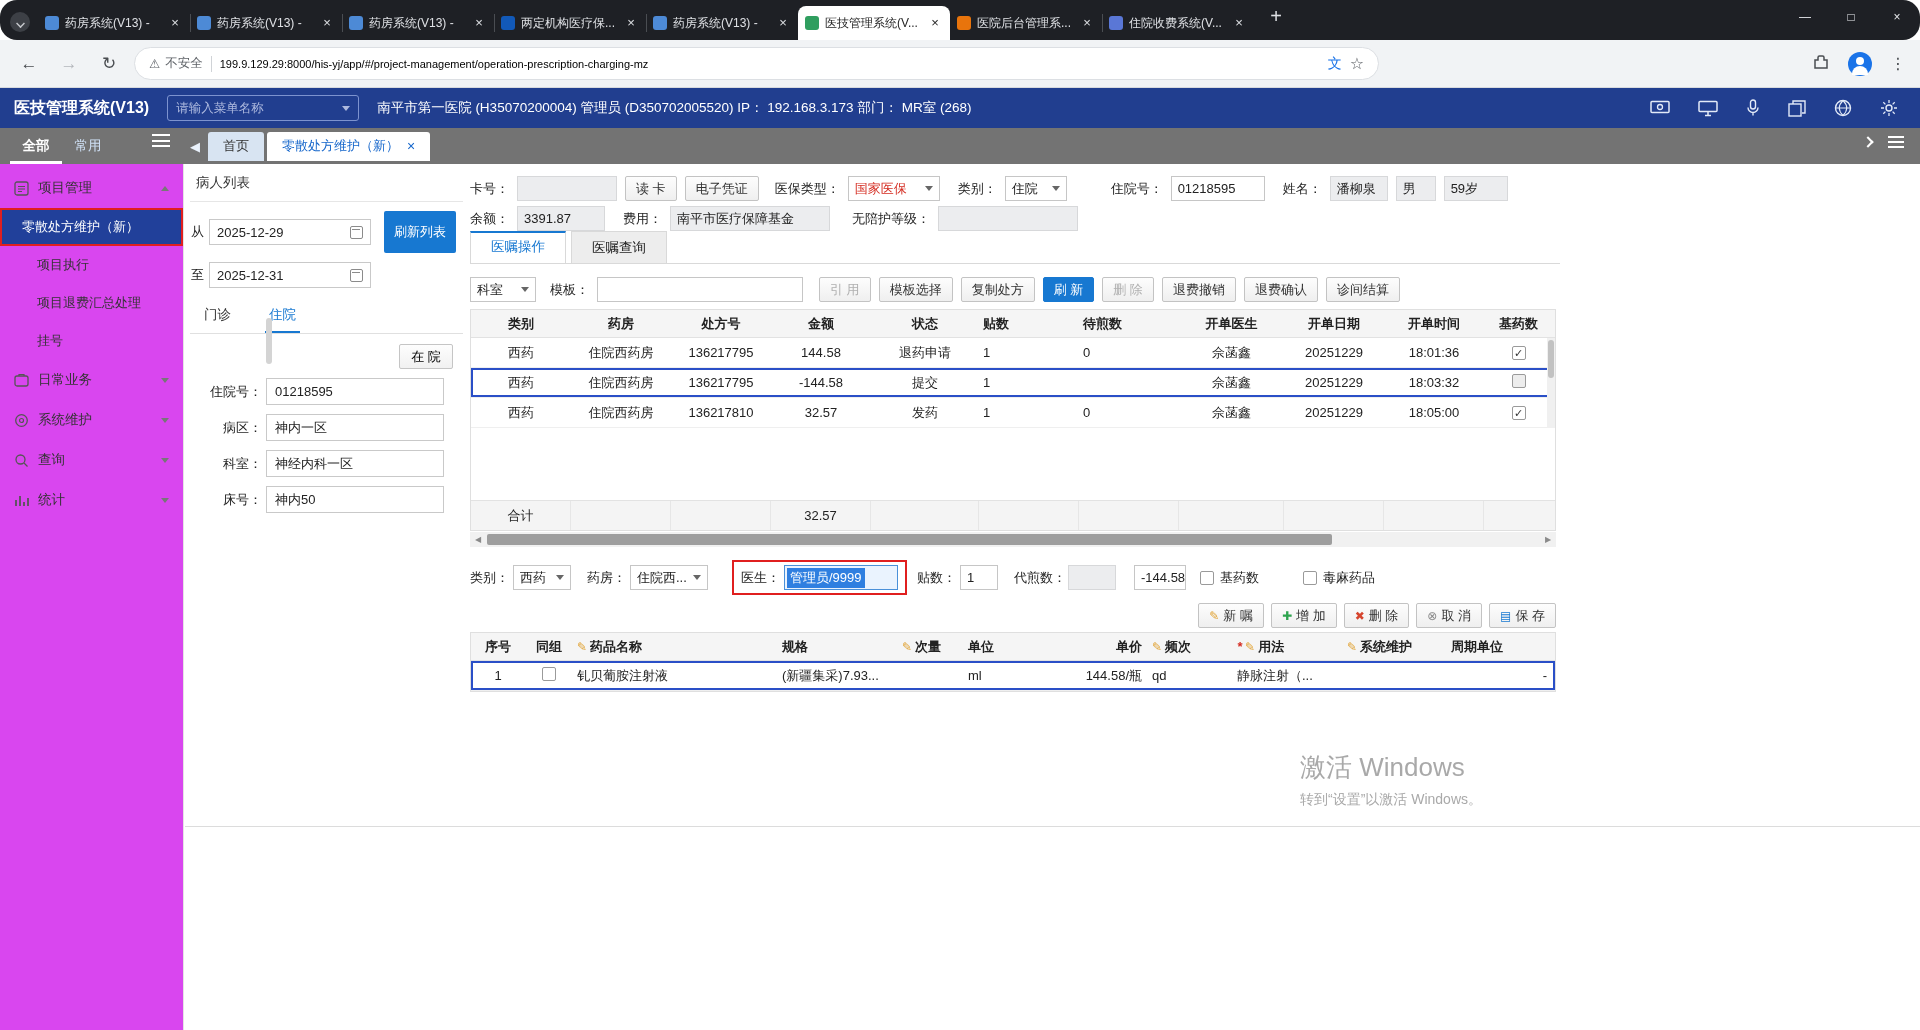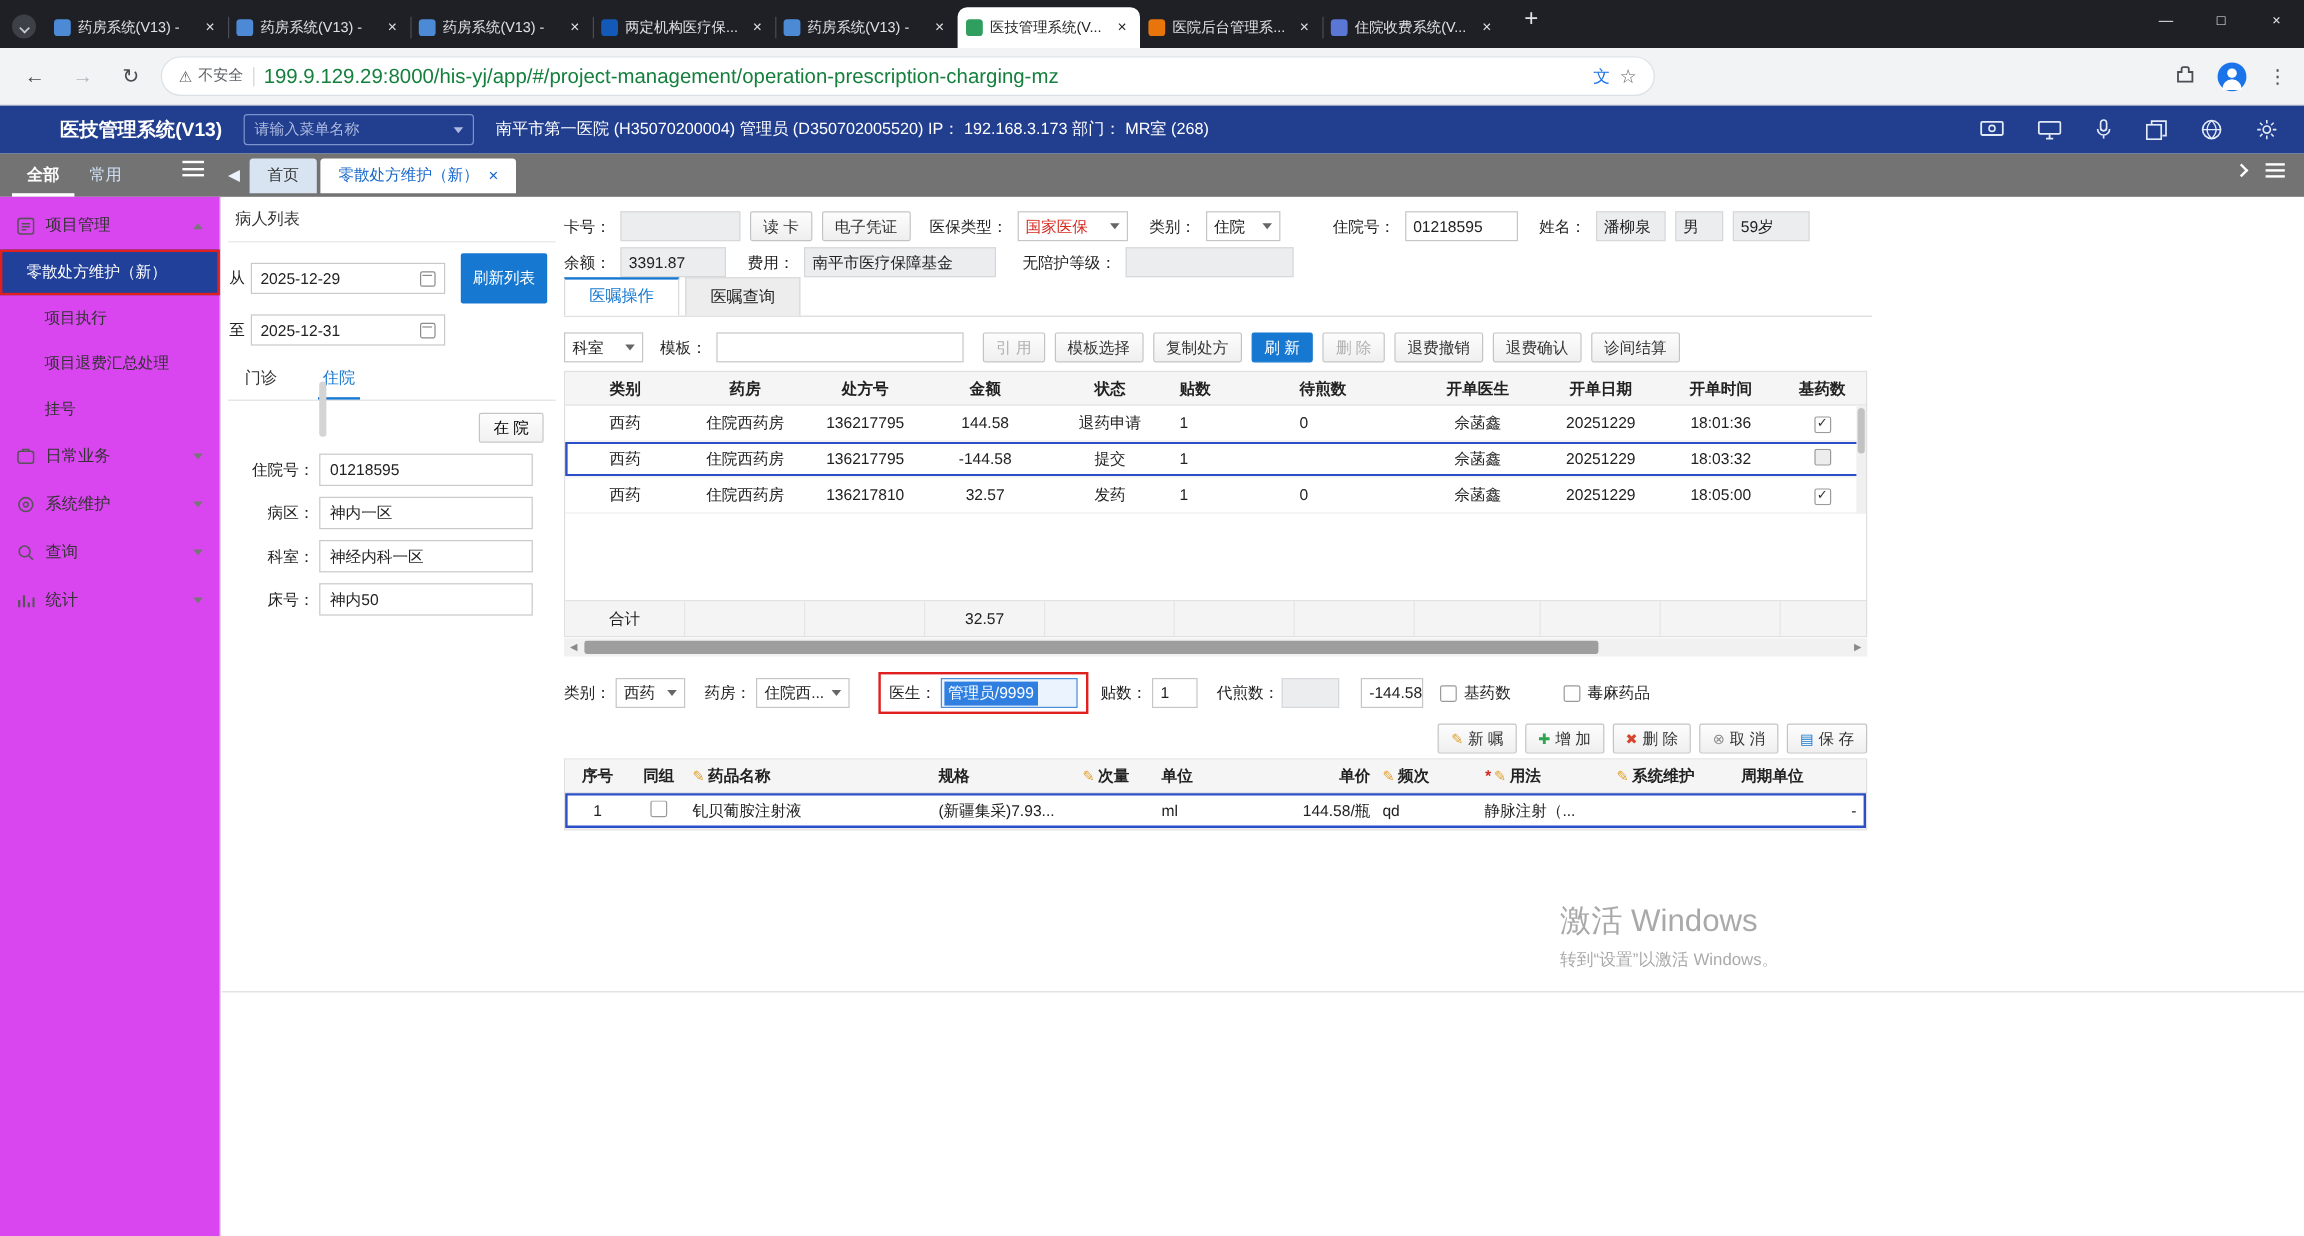--- a/index.html
+++ b/index.html
@@ -1,21 +1,21 @@
 <!DOCTYPE html>
 <html><head>
 <meta charset="utf-8">
 <style>
   * { box-sizing: border-box; margin: 0; padding: 0; }
   html,body { width:1920px; height:1030px; }
   body { font-family:"Liberation Sans","DejaVu Sans",sans-serif; font-size:13px; color:#222; background:#fff; overflow:hidden; }
   #frame { position:relative; width:1920px; height:1030px; background:#fff; }
 
   
-  .chrome-tabs { position:absolute; top:0; left:0; width:1920px; height:40px; background:#1e2025; display:flex; align-items:flex-end; }
+  .chrome-tabs { position:absolute; top:0; left:0; width:1920px; height:40px; background:#1e2025; display:flex; align-items:flex-end;border-radius:17px; }
   .tabsearch { width:20px; height:20px; border-radius:50%; background:#3d4046; margin:0 8px 8px 10px; position:relative; flex:none; }
   .tabsearch::after { content:""; position:absolute; left:6px; top:7px; width:7px; height:7px; border-right:2px solid #c8cace; border-bottom:2px solid #c8cace; transform:rotate(45deg) scale(.7); }
   .tab { width:152px; height:34px; display:flex; align-items:center; gap:6px; padding:0 7px; color:#dfe1e5; font-size:12px; border-radius:8px 8px 0 0; position:relative; flex:none; }
   .tab + .tab::before { content:""; position:absolute; left:0; top:8px; height:18px; width:1px; background:#4a4d52; }
   .tab.active { background:#ffffff; color:#1f1f1f; }
   .tab.active::before, .tab.active + .tab::before { display:none; }
   .favicon { width:14px; height:14px; border-radius:3px; flex:none; }
   .f1,.f2,.f3,.f5 { background:#4d8ad6; } .f4 { background:#1259b8; } .f6 { background:#2f9e5f; } .f7 { background:#e8740c; } .f8 { background:#5a77d6; }
   .tab-title { flex:1; overflow:hidden; white-space:nowrap; }
   .tab-close { width:16px; height:16px; line-height:15px; text-align:center; border-radius:50%; font-size:13px; flex:none; }
@@ -23,32 +23,32 @@
   .win-controls { margin-left:auto; display:flex; align-self:flex-start; }
   .win-btn { width:46px; height:34px; color:#e6e8eb; display:flex; align-items:center; justify-content:center; font-size:12px; }
 
   
   .chrome-toolbar { position:absolute; top:40px; left:0; width:1920px; height:48px; background:#f1f3f5; border-bottom:1px solid #d8dade; display:flex; align-items:center; padding:0 14px; gap:10px; }
   .nav-icon { font-size:17px; color:#4a4d51; width:30px; height:30px; display:flex; align-items:center; justify-content:center; border-radius:50%; flex:none; }
   .nav-icon.disabled { color:#b3b6bb; }
   .omnibox { width:1245px; height:33px; background:#fff; border:1px solid #dcdfe3; border-radius:17px; display:flex; align-items:center; padding:0 14px; gap:8px; }
   .security { display:flex; align-items:center; gap:5px; color:#5f6368; font-size:12.5px; flex:none; }
   .obx-divider { width:1px; height:16px; background:#d0d3d7; flex:none; }
-  .url { font-size:17px; color:#15803d; flex:1; white-space:nowrap; overflow:hidden; }
+  .url { font-size:11px; color:#000000; flex:1; white-space:nowrap; overflow:hidden; }
   .obx-icon { font-size:14px; color:#1a73e8; flex:none; }
   .obx-star { font-size:16px; color:#5f6368; flex:none; }
   .tb-right { margin-left:auto; display:flex; align-items:center; gap:18px; }
   .avatar { width:24px; height:24px; border-radius:50%; background:#1a73e8; position:relative; }
   .avatar::before { content:""; position:absolute; left:8px; top:5px; width:8px; height:8px; border-radius:50%; background:#fff; }
   .avatar::after { content:""; position:absolute; left:4px; top:14px; width:16px; height:9px; border-radius:8px 8px 0 0; background:#fff; }
   .kebab { font-size:16px; color:#4a4d51; }
 
   
   .app-header { position:absolute; top:88px; left:0; width:1920px; height:40px; background:#213e8f; color:#fff; display:flex; align-items:center; padding:0 14px; gap:18px; }
-  .app-title { font-size:16px; font-weight:bold; white-space:nowrap;margin-left:36px; }
+  .app-title { font-size:16px; font-weight:bold; white-space:nowrap; }
   .menu-search { width:192px; height:26px; border:1px solid #7d93cf; border-radius:3px; display:flex; align-items:center; justify-content:space-between; padding:0 8px; color:#aebadf; font-size:12.5px; flex:none; }
   .caret-dn-w { width:0; height:0; border-left:4px solid transparent; border-right:4px solid transparent; border-top:5px solid #aebadf; }
   .user-info { font-size:13.5px; white-space:nowrap; }
   .header-icons { margin-left:auto; display:flex; align-items:center; gap:28px; padding-right:8px; }
   .hicon svg { display:block; }
 
   
   .app-tabbar { position:absolute; top:128px; left:0; width:1920px; height:36px; background:#737373; display:flex; align-items:center; color:#fff; }
   .filters { display:flex; align-items:flex-end; width:150px; padding-left:10px; }
   .filter { padding:8px 0 9px; width:52px; text-align:center; font-size:13.5px; color:#cfe0f5; }

